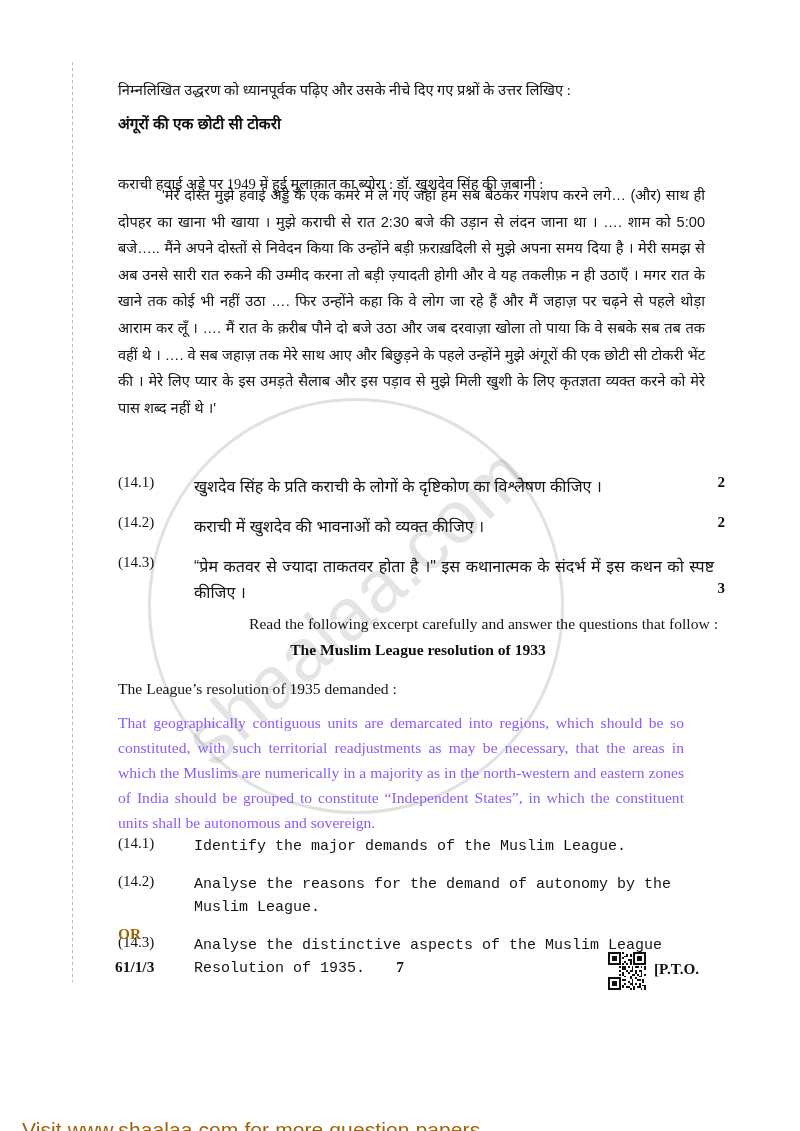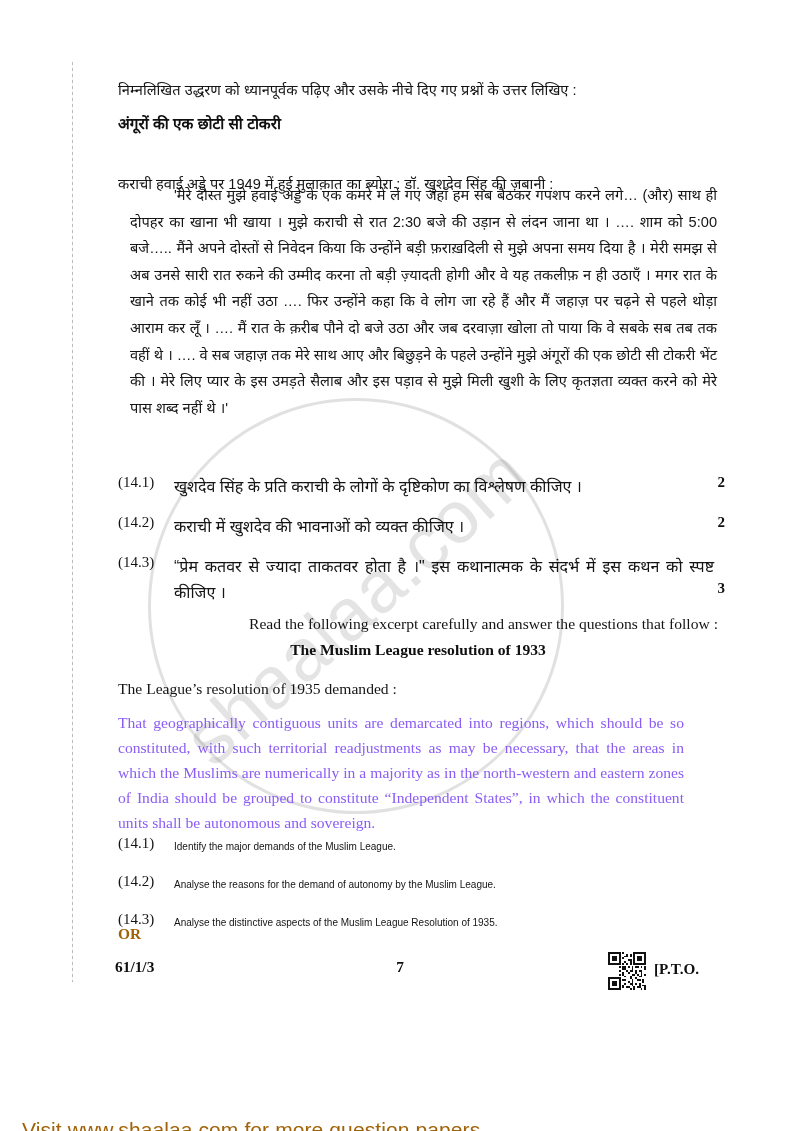--- a/index.html
+++ b/index.html
@@ -69,21 +69,21 @@
   
   .content {
     position: absolute;
     left: 118px;
     top: 0;
     width: 600px;
     z-index: 2;
   }
 
   .line-hi {
-    font-family: Liberation Sans, sans-serif;
+    font-family: Liberation Serif, serif;
     font-size: 14.6px;
     line-height: 1.45;
     color: #141414;
   }
 
   .intro-hi {
     position: absolute;
     left: 0; top: 80px;
     width: 600px;
   }
@@ -101,41 +101,42 @@
 
   .byline-hi {
     position: absolute;
     left: 0; top: 152px;
     width: 610px;
     margin-top: 22px;
   }
 
   .passage-hi {
     position: absolute;
-    left: 12px; top: 182px;
+    left: 0; top: 182px;
     width: 587px;
     text-align: justify;
     text-indent: 44px;
     font-family: "Liberation Sans", sans-serif;
     font-size: 14.6px;
     line-height: 26.6px;
     color: #141414;
   }
 
   
   .q-list-hi {
     position: absolute;
     left: 0; top: 474px;
     width: 600px;
   }
   .q-row {
     position: relative;
     display: flex;
     align-items: flex-start;
     margin-bottom: 14px;
+    gap: 20px;
   }
   .q-num {
     flex: 0 0 auto;
     width: 56px;
     font-family: "Liberation Serif", serif;
     font-size: 15px;
     color: #141414;
   }
   .q-num-hi {
     font-family: "Liberation Serif", serif;
@@ -203,22 +204,22 @@
     color: #8b5cf6;
   }
   .q-list-en {
     position: absolute;
     left: 0; top: 835px;
     width: 600px;
   }
   .q-list-en .q-row { margin-bottom: 15px; }
   .q-text-en {
     flex: 1 1 auto;
-    font-family: Liberation Sans, sans-serif;
-    font-size: 10px;
+    font-family: Liberation Mono, monospace;
+    font-size: 15px;
     line-height: 23px;
     color: #141414;
   }
   .or-label {
     position: absolute;
     left: 0; top: 925px;
     width: 600px;
     text-align: left;
     font-family: "Liberation Serif", serif;
     font-size: 15.4px;

